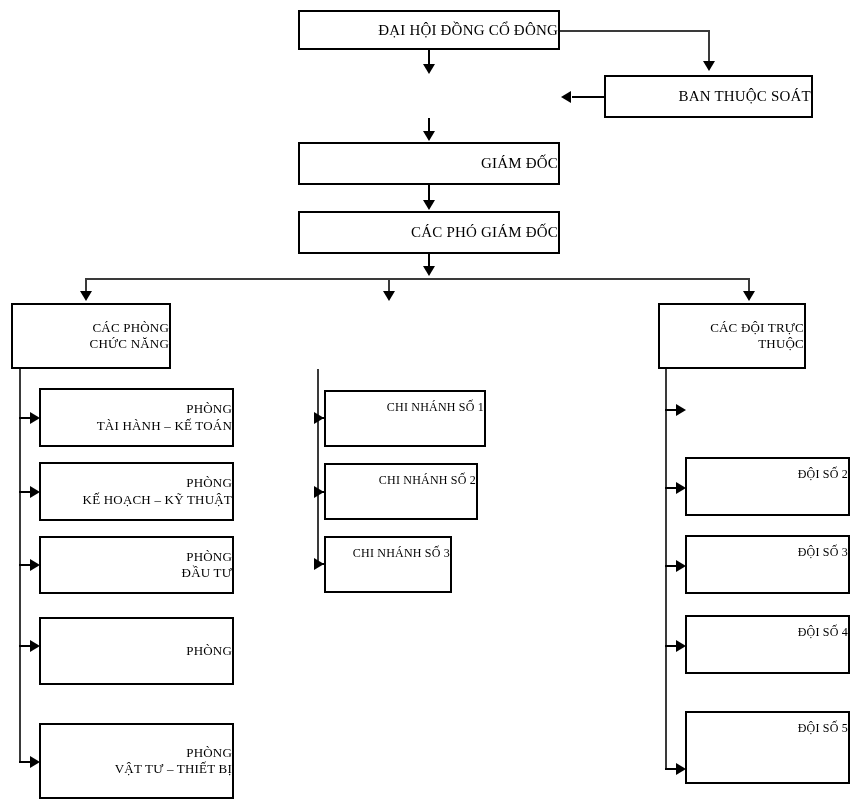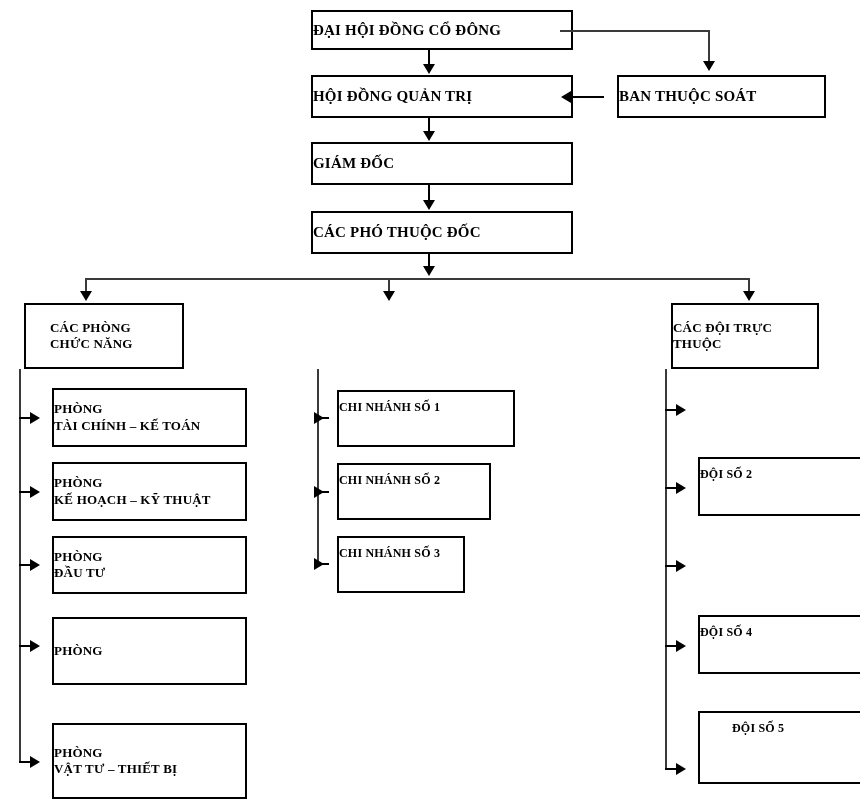--- a/index.html
+++ b/index.html
@@ -17,29 +17,28 @@
     background: #ffffff;
     overflow: hidden;
   }
   
   .node {
     position: absolute;
     box-sizing: border-box;
     border: 2px solid #000000;
     background: #ffffff;
     color: #000000;
-    font-weight: bold;
+    font-weight: normal;
     text-align: center;
     line-height: 1.25;
     display: flex;
     flex-direction: column;
     justify-content: center;
-    align-items: flex-start;
+    align-items: flex-end;
     letter-spacing: 0.2px;
-    margin-left: 13px;
   }
   .node.top-text {
     justify-content: flex-start;
     padding-top: 8px;
   }
   .node .line {
     display: block;
     white-space: nowrap;
   }
   .fs15 { font-size: 15px; }
@@ -83,30 +82,27 @@
 <div id="chart-root">
 
   <div class="node fs15" style="left:298px; top:10px; width:262px; height:40px;">
     <span class="line">ĐẠI HỘI ĐỒNG CỔ ĐÔNG</span>
   </div>
 
   <div class="node fs15" style="left:604px; top:75px; width:209px; height:43px;">
     <span class="line">BAN THUỘC SOÁT</span>
   </div>
 
-  <div class="node fs15" style="left:298px; top:75px; width:262px; height:43px;">
-    <span class="line">HỘI ĐỒNG QUẢN TRỊ</span>
-  </div>
 
   <div class="node fs15" style="left:298px; top:142px; width:262px; height:43px;">
     <span class="line">GIÁM ĐỐC</span>
   </div>
 
   <div class="node fs15" style="left:298px; top:211px; width:262px; height:43px;">
-    <span class="line">CÁC PHÓ THUỘC ĐỐC</span>
+    <span class="line">CÁC PHÓ GIÁM ĐỐC</span>
   </div>
 
   <div class="conn v" style="left:428px; top:50px; height:16px;"></div>
   <div class="arrow down" style="left:423px; top:64px;"></div>
 
   <div class="conn h thin" style="left:560px; top:30px; width:150px;"></div>
   <div class="conn v thin" style="left:708px; top:30px; height:32px;"></div>
   <div class="arrow down" style="left:703px; top:61px;"></div>
 
   <div class="conn h" style="left:572px; top:96px; width:32px;"></div>
@@ -136,21 +132,21 @@
     <span class="line">CÁC PHÒNG</span>
     <span class="line">CHỨC NĂNG</span>
   </div>
 
   <div class="conn v thin" style="left:19px; top:369px; height:392px;"></div>
 
   <div class="conn h" style="left:19px; top:417px; width:14px;"></div>
   <div class="arrow right" style="left:30px; top:412px;"></div>
   <div class="node fs13" style="left:39px; top:388px; width:195px; height:59px;">
     <span class="line">PHÒNG</span>
-    <span class="line">TÀI CHÍNH – KẾ TOÁN</span>
+    <span class="line">TÀI HÀNH – KẾ TOÁN</span>
   </div>
 
   <div class="conn h" style="left:19px; top:491px; width:14px;"></div>
   <div class="arrow right" style="left:30px; top:486px;"></div>
   <div class="node fs13" style="left:39px; top:462px; width:195px; height:59px;">
     <span class="line">PHÒNG</span>
     <span class="line">KẾ HOẠCH – KỸ THUẬT</span>
   </div>
 
   <div class="conn h" style="left:19px; top:564px; width:14px;"></div>
@@ -171,21 +167,21 @@
   <div class="node fs13" style="left:39px; top:723px; width:195px; height:76px;">
     <span class="line">PHÒNG</span>
     <span class="line">VẬT TƯ – THIẾT BỊ</span>
   </div>
 
 
   <div class="conn v thin" style="left:317px; top:369px; height:195px;"></div>
 
   <div class="conn h" style="left:317px; top:417px; width:12px;"></div>
   <div class="arrow right" style="left:314px; top:412px;"></div>
-  <div class="node fs12 top-text" style="left:324px; top:390px; width:178px; height:57px;">
+  <div class="node fs12 top-text" style="left:324px; top:390px; width:162px; height:57px;">
     <span class="line">CHI NHÁNH SỐ 1</span>
   </div>
 
   <div class="conn h" style="left:317px; top:491px; width:12px;"></div>
   <div class="arrow right" style="left:314px; top:486px;"></div>
   <div class="node fs12 top-text" style="left:324px; top:463px; width:154px; height:57px;">
     <span class="line">CHI NHÁNH SỐ 2</span>
   </div>
 
   <div class="conn h" style="left:317px; top:563px; width:12px;"></div>
@@ -205,20 +201,23 @@
   <div class="arrow right" style="left:676px; top:404px;"></div>
 
   <div class="conn h" style="left:665px; top:487px; width:14px;"></div>
   <div class="arrow right" style="left:676px; top:482px;"></div>
   <div class="node fs12 top-text" style="left:685px; top:457px; width:165px; height:59px;">
     <span class="line">ĐỘI SỐ 2</span>
   </div>
 
   <div class="conn h" style="left:665px; top:565px; width:14px;"></div>
   <div class="arrow right" style="left:676px; top:560px;"></div>
+  <div class="node fs12 top-text" style="left:685px; top:535px; width:165px; height:59px;">
+    <span class="line">ĐỘI SỐ 3</span>
+  </div>
 
   <div class="conn h" style="left:665px; top:645px; width:14px;"></div>
   <div class="arrow right" style="left:676px; top:640px;"></div>
   <div class="node fs12 top-text" style="left:685px; top:615px; width:165px; height:59px;">
     <span class="line">ĐỘI SỐ 4</span>
   </div>
 
   <div class="conn h" style="left:665px; top:768px; width:14px;"></div>
   <div class="arrow right" style="left:676px; top:763px;"></div>
   <div class="node fs12 top-text" style="left:685px; top:711px; width:165px; height:73px;padding-left:32px;">

